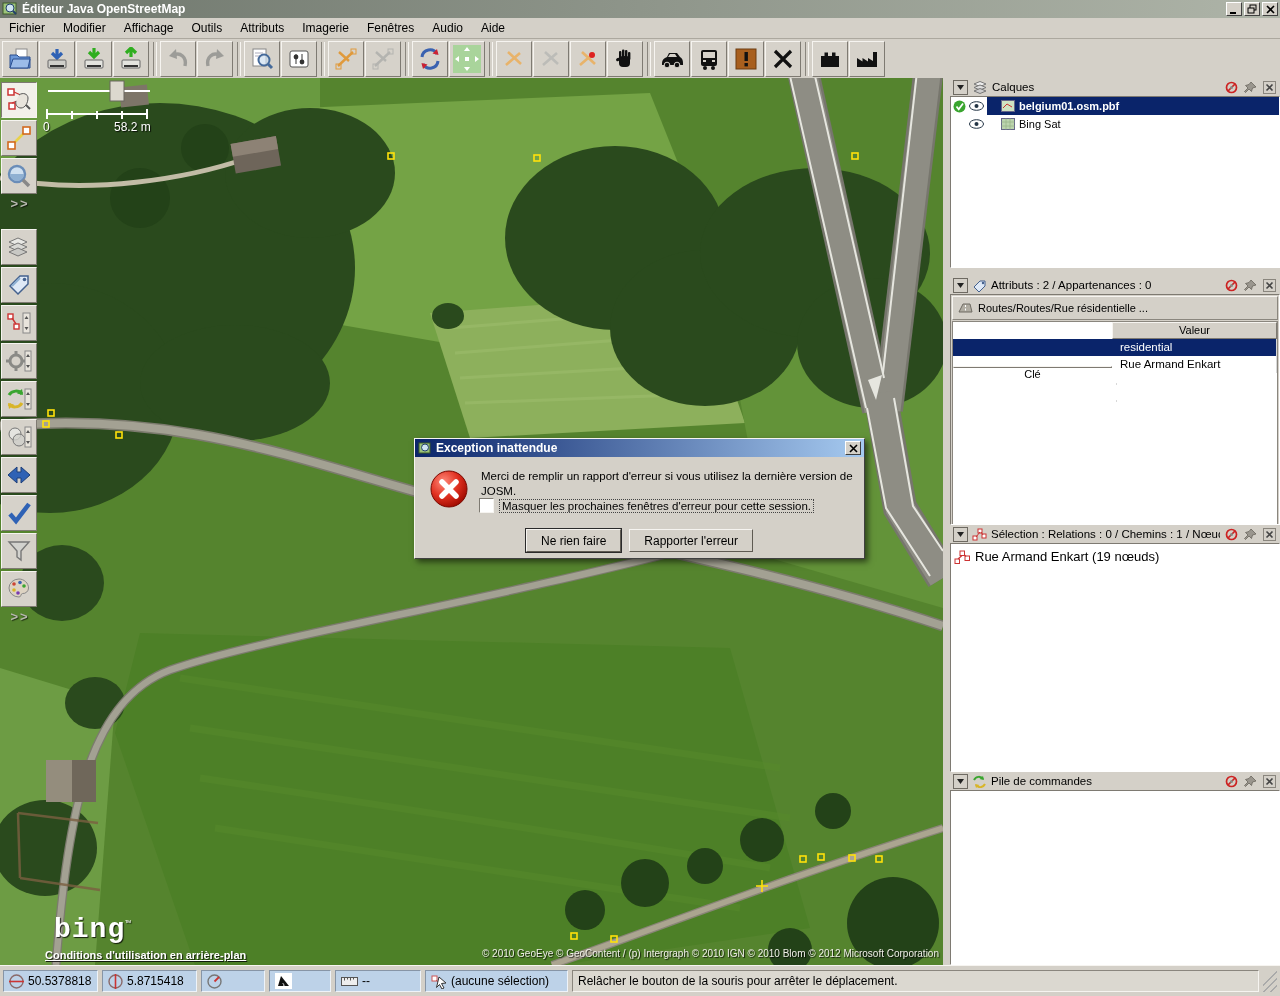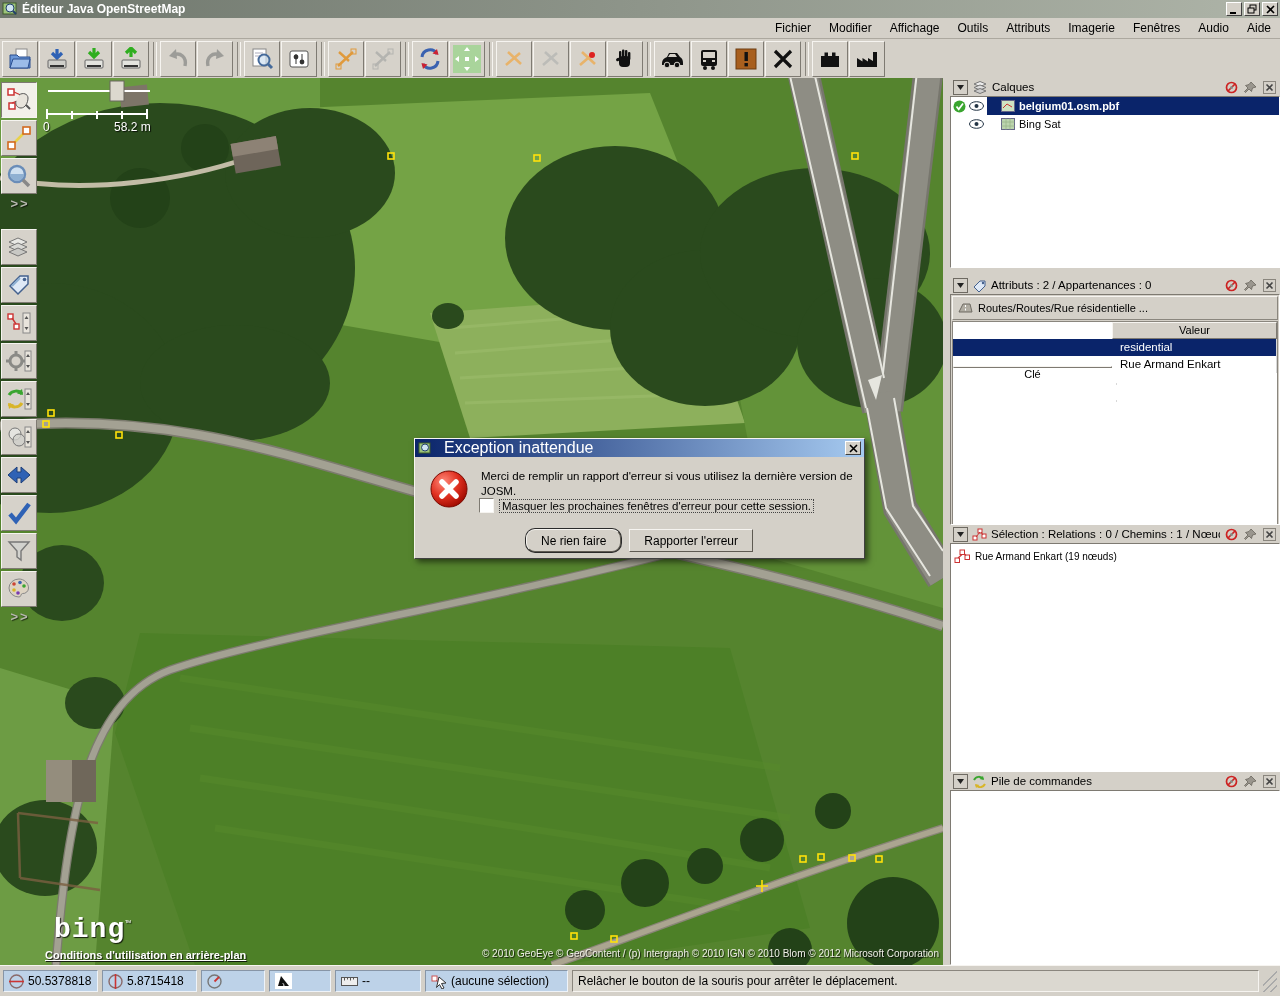--- a/index.html
+++ b/index.html
@@ -5,21 +5,21 @@
   html,body{margin:0;padding:0;}
   body{font-family:"Liberation Sans",sans-serif;font-size:11px;color:#000;}
   .app{position:relative;width:1280px;height:996px;background:#d4d0c8;overflow:hidden;}
 
   
   .titlebar{height:18px;background:linear-gradient(to right,#6e766c,#aeb4a8);display:flex;align-items:center;padding:0 2px;}
   .title-text{color:#fff;font-weight:bold;font-size:12px;margin-left:4px;flex:1;white-space:nowrap;overflow:hidden;}
   .win-btn{width:16px;height:14px;background:#d4d0c8;border:1px solid;border-color:#fff #404040 #404040 #fff;margin-left:2px;display:flex;align-items:center;justify-content:center;padding:0;}
 
   
-  .menubar{height:20px;background:#d4d0c8;display:flex;align-items:center;border-bottom:1px solid #aca89f;justify-content:flex-end;}
+  .menubar{height:20px;background:#d4d0c8;display:flex;align-items:center;border-bottom:1px solid #aca89f;}
   .menu-item{padding:3px 9px;font-size:12px;white-space:nowrap;}
 
   
   .toolbar{height:40px;display:flex;align-items:center;padding:0 2px;border-bottom:1px solid #918d85;background:#d4d0c8;}
   .tb{width:36px;height:36px;background:#d6d2ca;border:1px solid;border-color:#f6f4f0 #7e7a72 #7e7a72 #f6f4f0;display:flex;align-items:center;justify-content:center;margin-right:1px;padding:0;}
   .tb-sep{width:2px;height:34px;border-left:1px solid #8a867e;border-right:1px solid #f6f4f0;margin:0 3px;}
 
   
   .main{position:absolute;top:78px;left:0;width:1280px;height:887px;}
   .map{position:absolute;left:0;top:0;width:943px;height:887px;overflow:hidden;background:#55842e;}
@@ -59,42 +59,42 @@
   .props-body{background:#d4d0c8;}
   .kv-table{margin:0 1px;background:#fff;border:1px solid #8a867e;height:calc(100% - 26px);}
   .kv-hrow{display:flex;height:17px;}
   .kv-hcell{background:#d4d0c8;border:1px solid;border-color:#f6f4f0 #7e7a72 #7e7a72 #f6f4f0;text-align:center;line-height:15px;}
   .kv-row{display:flex;height:17px;background:#fff;}
   .kv-row.sel{background:#0a246a;color:#fff;}
   .kv-cell{padding:1px 3px;border-right:1px solid #d8d8d8;white-space:nowrap;overflow:hidden;line-height:14px;font-size:11.5px;}
   .col-key{width:157px;flex:0 0 auto;margin-top:44px;}
   .col-val{flex:1;}
 
-  .sel-row{display:flex;align-items:center;gap:5px;padding:5px 2px 0 3px;font-size:10px;}
+  .sel-row{display:flex;align-items:center;gap:5px;padding:5px 2px 0 3px;font-size:13px;}
 
   
   .statusbar{position:absolute;top:965px;left:0;width:1280px;height:31px;background:#d4d0c8;border-top:1px solid #f6f4f0;display:flex;align-items:center;padding:0 3px;gap:4px;box-sizing:border-box;}
   .sb-cell{height:22px;background:#bdd2e8;border:1px solid;border-color:#8795a6 #eef3f9 #eef3f9 #8795a6;display:flex;align-items:center;padding:0 5px;gap:4px;font-size:12px;box-sizing:border-box;flex:0 0 auto;}
   .sb-msg{flex:1 1 auto;background:#dbd8d0;border-color:#8a867e #f6f4f0 #f6f4f0 #8a867e;}
   .white-box{width:17px;height:16px;background:#fff;display:flex;align-items:center;justify-content:center;}
   .grip{width:14px;height:22px;flex:0 0 auto;background:linear-gradient(135deg,transparent 40%,#aaa 40%,#aaa 45%,transparent 45%,transparent 60%,#aaa 60%,#aaa 65%,transparent 65%,transparent 80%,#aaa 80%,#aaa 85%,transparent 85%);}
 
   
   .dialog{position:absolute;left:414px;top:438px;width:449px;height:119px;background:#d4d0c8;border:1px solid;border-color:#f6f4f0 #404040 #404040 #f6f4f0;box-shadow:3px 3px 6px rgba(0,0,0,.55);z-index:50;}
   .dlg-titlebar{height:18px;background:linear-gradient(to right,#0a246a,#a6caf0);display:flex;align-items:center;padding:0 3px;}
-  .dlg-title{color:#fff;font-weight:normal;font-size:16px;flex:1;margin-left:12px;white-space:nowrap;}
+  .dlg-title{color:#fff;font-weight:bold;font-size:12px;flex:1;margin-left:4px;white-space:nowrap;}
   .dlg-body{position:relative;height:100px;}
   .err-icon{position:absolute;left:14px;top:12px;}
   .dlg-text{position:absolute;left:66px;top:12px;width:376px;font-size:11.5px;line-height:15px;}
   .cb-row{position:absolute;left:64px;top:41px;display:flex;align-items:center;gap:5px;}
   .checkbox{width:13px;height:13px;background:#fff;border:1px solid;border-color:#7e7a72 #f6f4f0 #f6f4f0 #7e7a72;flex:0 0 auto;}
   .cb-label{border:1px dotted #444;padding:0 2px;font-size:11.5px;}
   .dlg-buttons{position:absolute;left:0;right:0;top:72px;display:flex;justify-content:center;gap:8px;}
   .dlg-btn{height:23px;padding:0 14px;background:#d4d0c8;border:1px solid;border-color:#f6f4f0 #5e5a52 #5e5a52 #f6f4f0;font-size:12px;font-family:"Liberation Sans",sans-serif;}
-  .dlg-btn.default{box-shadow:0 0 0 1px #2a2a2a;border-radius:9px;}
+  .dlg-btn.default{box-shadow:0 0 0 1px #2a2a2a;}
 </style>
 </head>
 <body>
 
 <div class="app">
 
   <div class="titlebar">
     <svg width="16" height="16">
         <rect x="1" y="2" width="13" height="11" fill="#9cc37a" stroke="#3d5a2a"></rect>
         <circle cx="8" cy="7" r="4" fill="#cfe4f2" stroke="#23406a"></circle>

